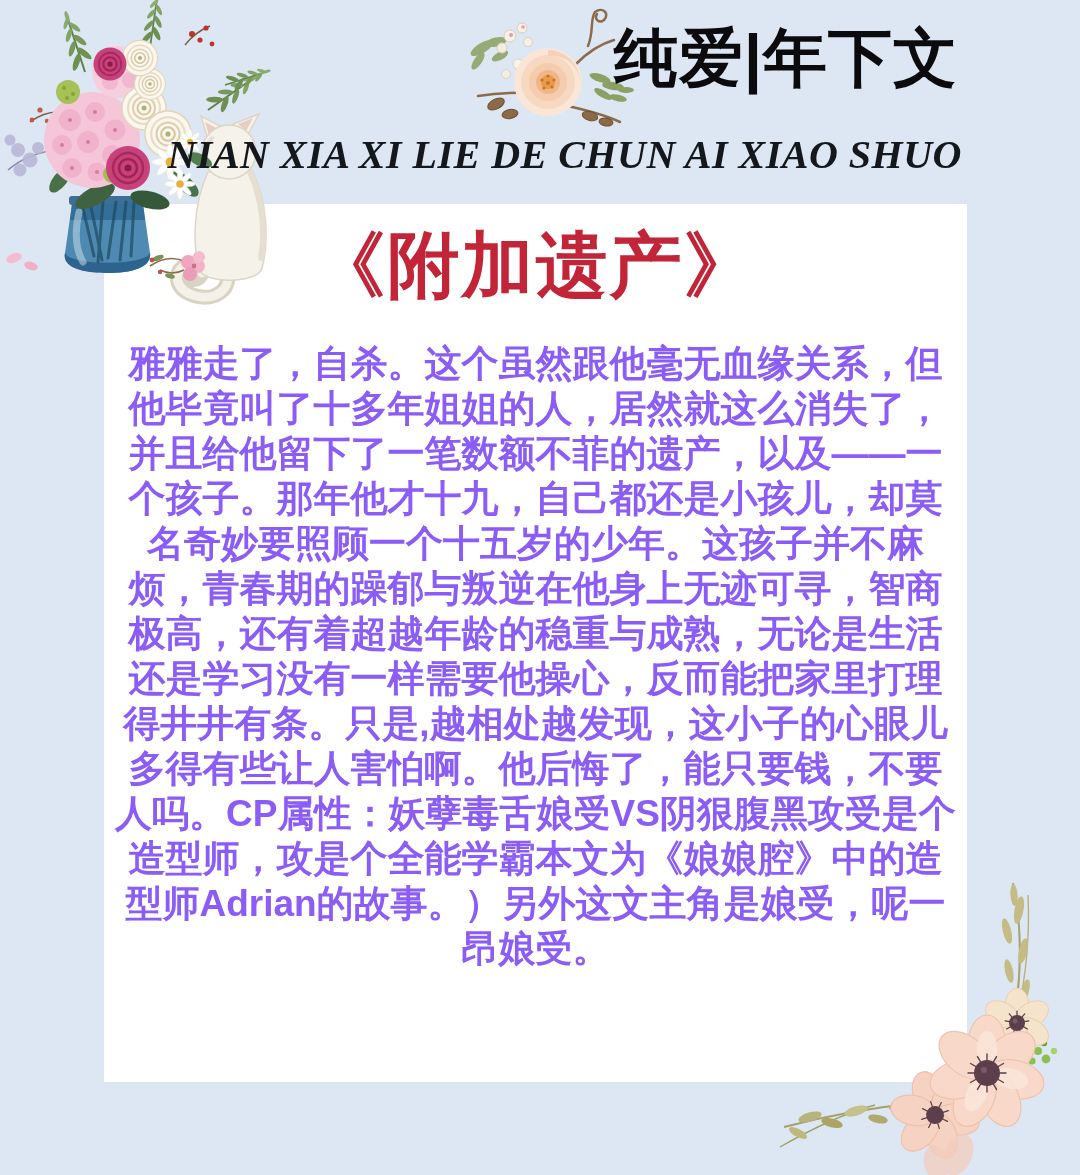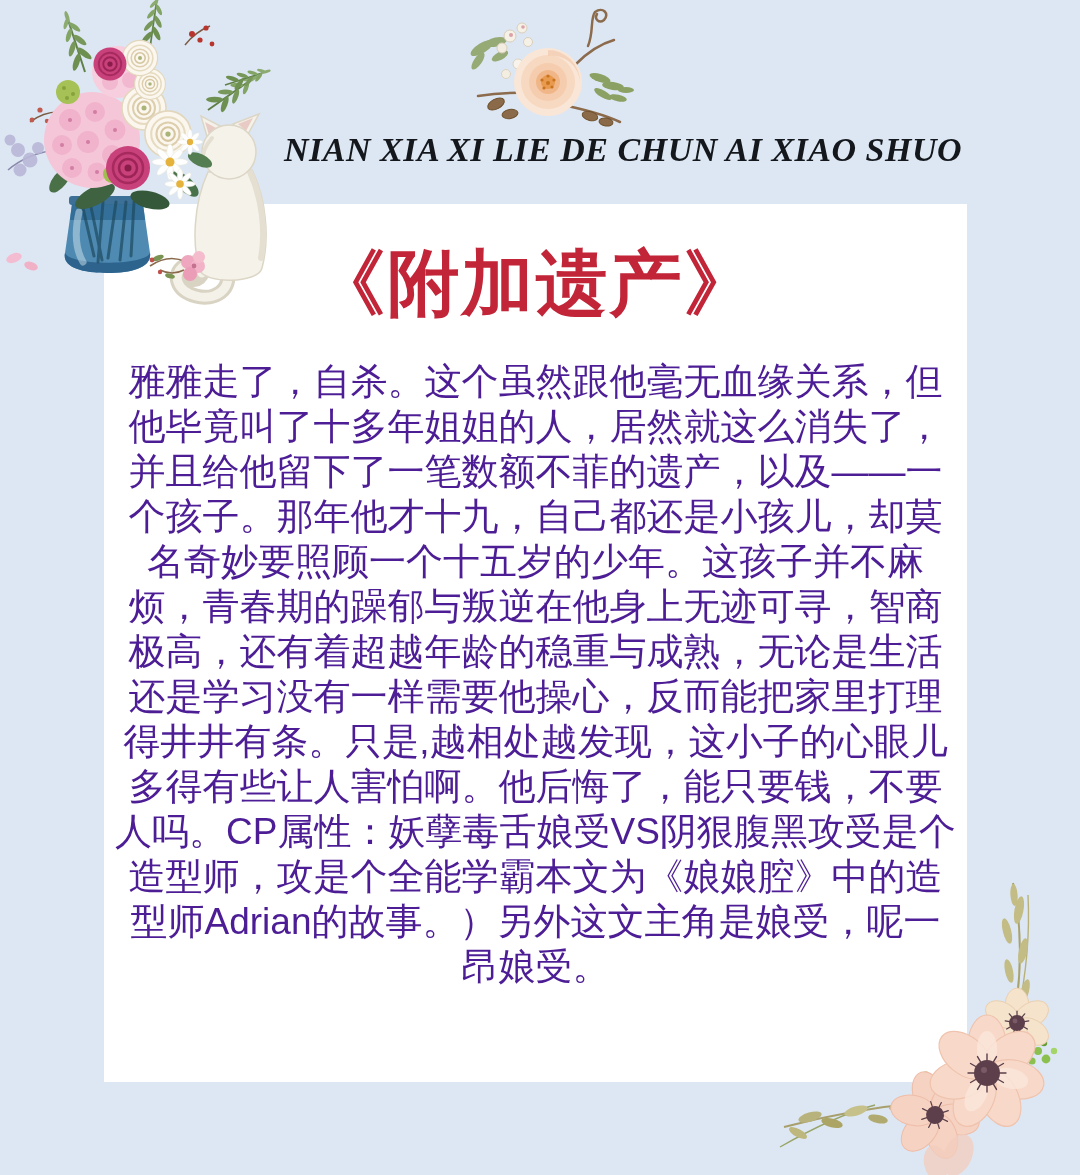--- a/index.html
+++ b/index.html
@@ -23,57 +23,58 @@
   
   .header-title {
     position:absolute; top:26px; right:122px;
     font-size:64px; font-weight:900; line-height:1;
     color:#0b0b0d; letter-spacing:1px;
     z-index:3; white-space:nowrap;
   }
   .header-subtitle {
     position:absolute; top:131px; right:118px;
     font-family:"Liberation Serif", serif; font-style:italic;
-    font-size:34px; font-weight:600; color:#14171c;
+    font-size:40px; font-weight:600; color:#14171c;
     letter-spacing:.5px; z-index:3; white-space:nowrap;
   }
 
   
   .book-title {
-    margin-top:36px; text-align:center;
+    margin-top:18px; text-align:center;
     font-size:72px; line-height:1.2; font-weight:900;
     color:var(--red,#c22438); letter-spacing:2px;
   }
   .book-author {
     margin-top:22px; text-align:center;
     font-size:27px; line-height:1.2;
     color:var(--red,#c22438); letter-spacing:3px;
   }
   .book-synopsis {
     width:842px; margin:33px auto 16px;
-    font-size:37px; line-height:45px; font-weight:400;
-    text-align:center; color:#4c1d95;
+    font-size:37px; line-height:45px; font-weight:700;
+    text-align:center; color:#8b5cf6;
   }
 
   
   .bouquet       { position:absolute; left:0;  top:0;    width:280px; height:335px; z-index:2; }
   .header-flower { position:absolute; left:448px; top:4px; width:190px; height:130px; z-index:2; }
   .corner        { position:absolute; right:0; bottom:0; width:310px; height:320px; z-index:2; }
   svg { display:block; width:100%; height:100%; }
 </style>
 </head>
 <body>
 
 <div class="poster">
 
   <div class="card">
     <h2 class="book-title">《附加遗产》</h2>
     <p class="book-synopsis">雅雅走了，自杀。这个虽然跟他毫无血缘关系，但他毕竟叫了十多年姐姐的人，居然就这么消失了，并且给他留下了一笔数额不菲的遗产，以及——一个孩子。那年他才十九，自己都还是小孩儿，却莫名奇妙要照顾一个十五岁的少年。这孩子并不麻烦，青春期的躁郁与叛逆在他身上无迹可寻，智商极高，还有着超越年龄的稳重与成熟，无论是生活还是学习没有一样需要他操心，反而能把家里打理得井井有条。只是,越相处越发现，这小子的心眼儿多得有些让人害怕啊。他后悔了，能只要钱，不要人吗。CP属性：妖孽毒舌娘受VS阴狠腹黑攻受是个造型师，攻是个全能学霸本文为《娘娘腔》中的造型师Adrian的故事。）另外这文主角是娘受，呢一昂娘受。</p>
   </div>
 
+  <h1 class="header-title">纯爱|年下文</h1>
   <div class="header-subtitle">NIAN XIA XI LIE DE CHUN AI XIAO SHUO</div>
 
   <div class="header-flower">
     <svg viewBox="0 0 190 130">
 
       <g fill="none" stroke="#8c6a4c" stroke-width="2.5" stroke-linecap="round">
         <path d="M140 42 C 146 28 142 14 147 8 C 155 2 162 10 156 16 C 151 20 146 15 149 10"></path>
         <path d="M128 60 C 140 48 152 40 166 36"></path>
         <path d="M30 92 C 55 88 75 88 95 90"></path>
         <path d="M110 100 C 135 105 155 110 172 118"></path>

